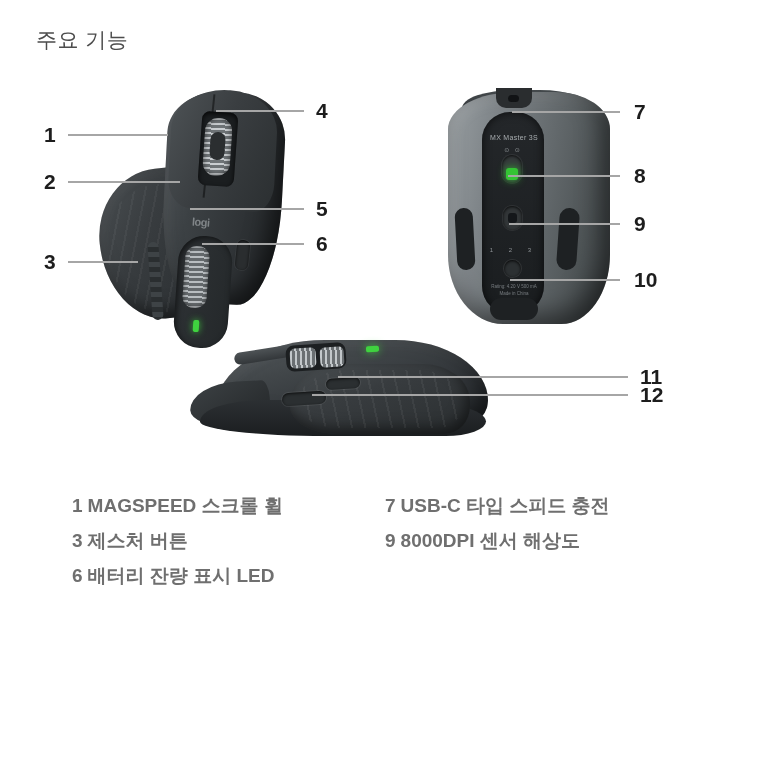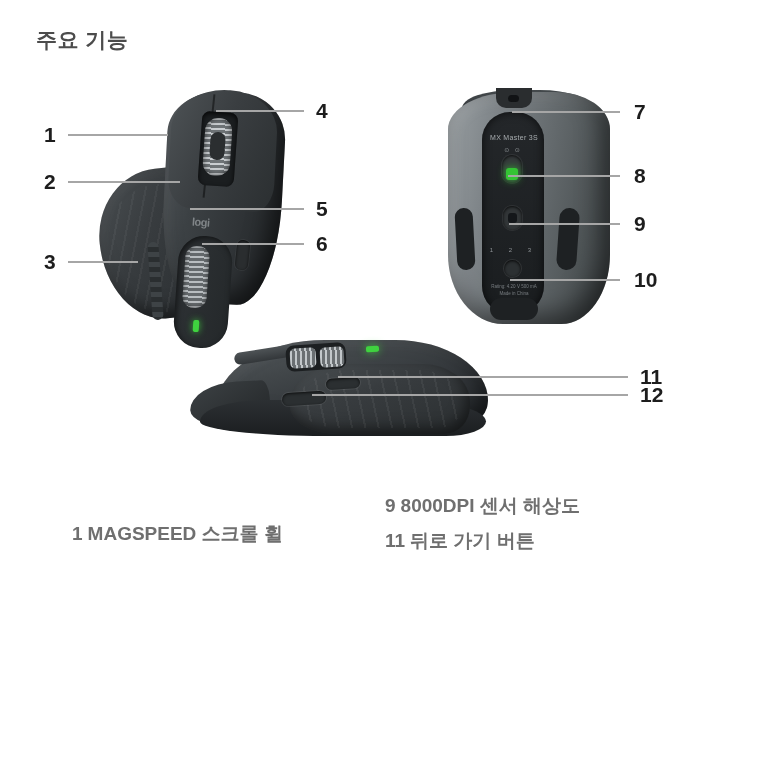--- a/index.html
+++ b/index.html
@@ -7,21 +7,21 @@
     width:780px; height:759px;
     background:#ffffff;
     font-family:"Liberation Sans", sans-serif;
     overflow:hidden;
     position:relative;
   }
   #page { position:relative; width:780px; height:759px; }
 
   .title {
     position:absolute; left:36px; top:26px;
-    font-size:21px; font-weight:700; color:#4c4c4c;
+    font-size:21px; font-weight:400; color:#4c4c4c;
     letter-spacing:0.5px;
   }
 
   
   .callout-num {
     position:absolute;
     font-size:21px; font-weight:700; color:#1d1d1d;
     line-height:1;
   }
   .leader {
@@ -253,21 +253,21 @@
   }
   .s-scrollbar-top {
     position:absolute; left:48px; top:26px; width:70px; height:12px;
     background:linear-gradient(180deg,#4e5356,#33373a);
     border-radius:7px; transform:rotate(-9deg);
   }
 
   
   .legend { position:absolute; left:0; top:496px; width:780px; }
   .legend-col { position:absolute; top:0; }
-  #legend-left { left:72px;margin-top:28px; }
+  #legend-left { left:72px; }
   #legend-right { left:385px; }
   .legend-item {
     font-size:19px; font-weight:700; color:#6f6f6f;
     line-height:1; margin-bottom:16px; white-space:nowrap;
   }
   .legend-item .num { margin-right:5px; }
 </style>
 </head>
 <body>
 
@@ -355,25 +355,31 @@
   <div class="callout-num" style="left:634px; top:269px;">10</div>
 
   <div class="callout-num" style="left:640px; top:366px;">11</div>
   <div class="callout-num" style="left:640px; top:384px;">12</div>
 
   <div class="legend">
     <div class="legend-col" id="legend-left">
       <div class="legend-item">
         <span class="num">1</span><span>MAGSPEED 스크롤 휠</span>
       </div>
+      <div class="legend-item">
+        <span class="num">3</span><span>제스처 버튼</span>
+      </div>
+      <div class="legend-item">
+        <span class="num">6</span><span>배터리 잔량 표시 LED</span>
+      </div>
     </div>
 
     <div class="legend-col" id="legend-right">
       <div class="legend-item">
+        <span class="num">7</span><span>USB-C 타입 스피드 충전</span>
+      </div>
+      <div class="legend-item">
         <span class="num">9</span><span>8000DPI 센서 해상도</span>
-      </div>
-      <div class="legend-item">
-        <span class="num">11</span><span>뒤로 가기 버튼</span>
       </div>
     </div>
   </div>
 
 </div>
 
 </body></html>

